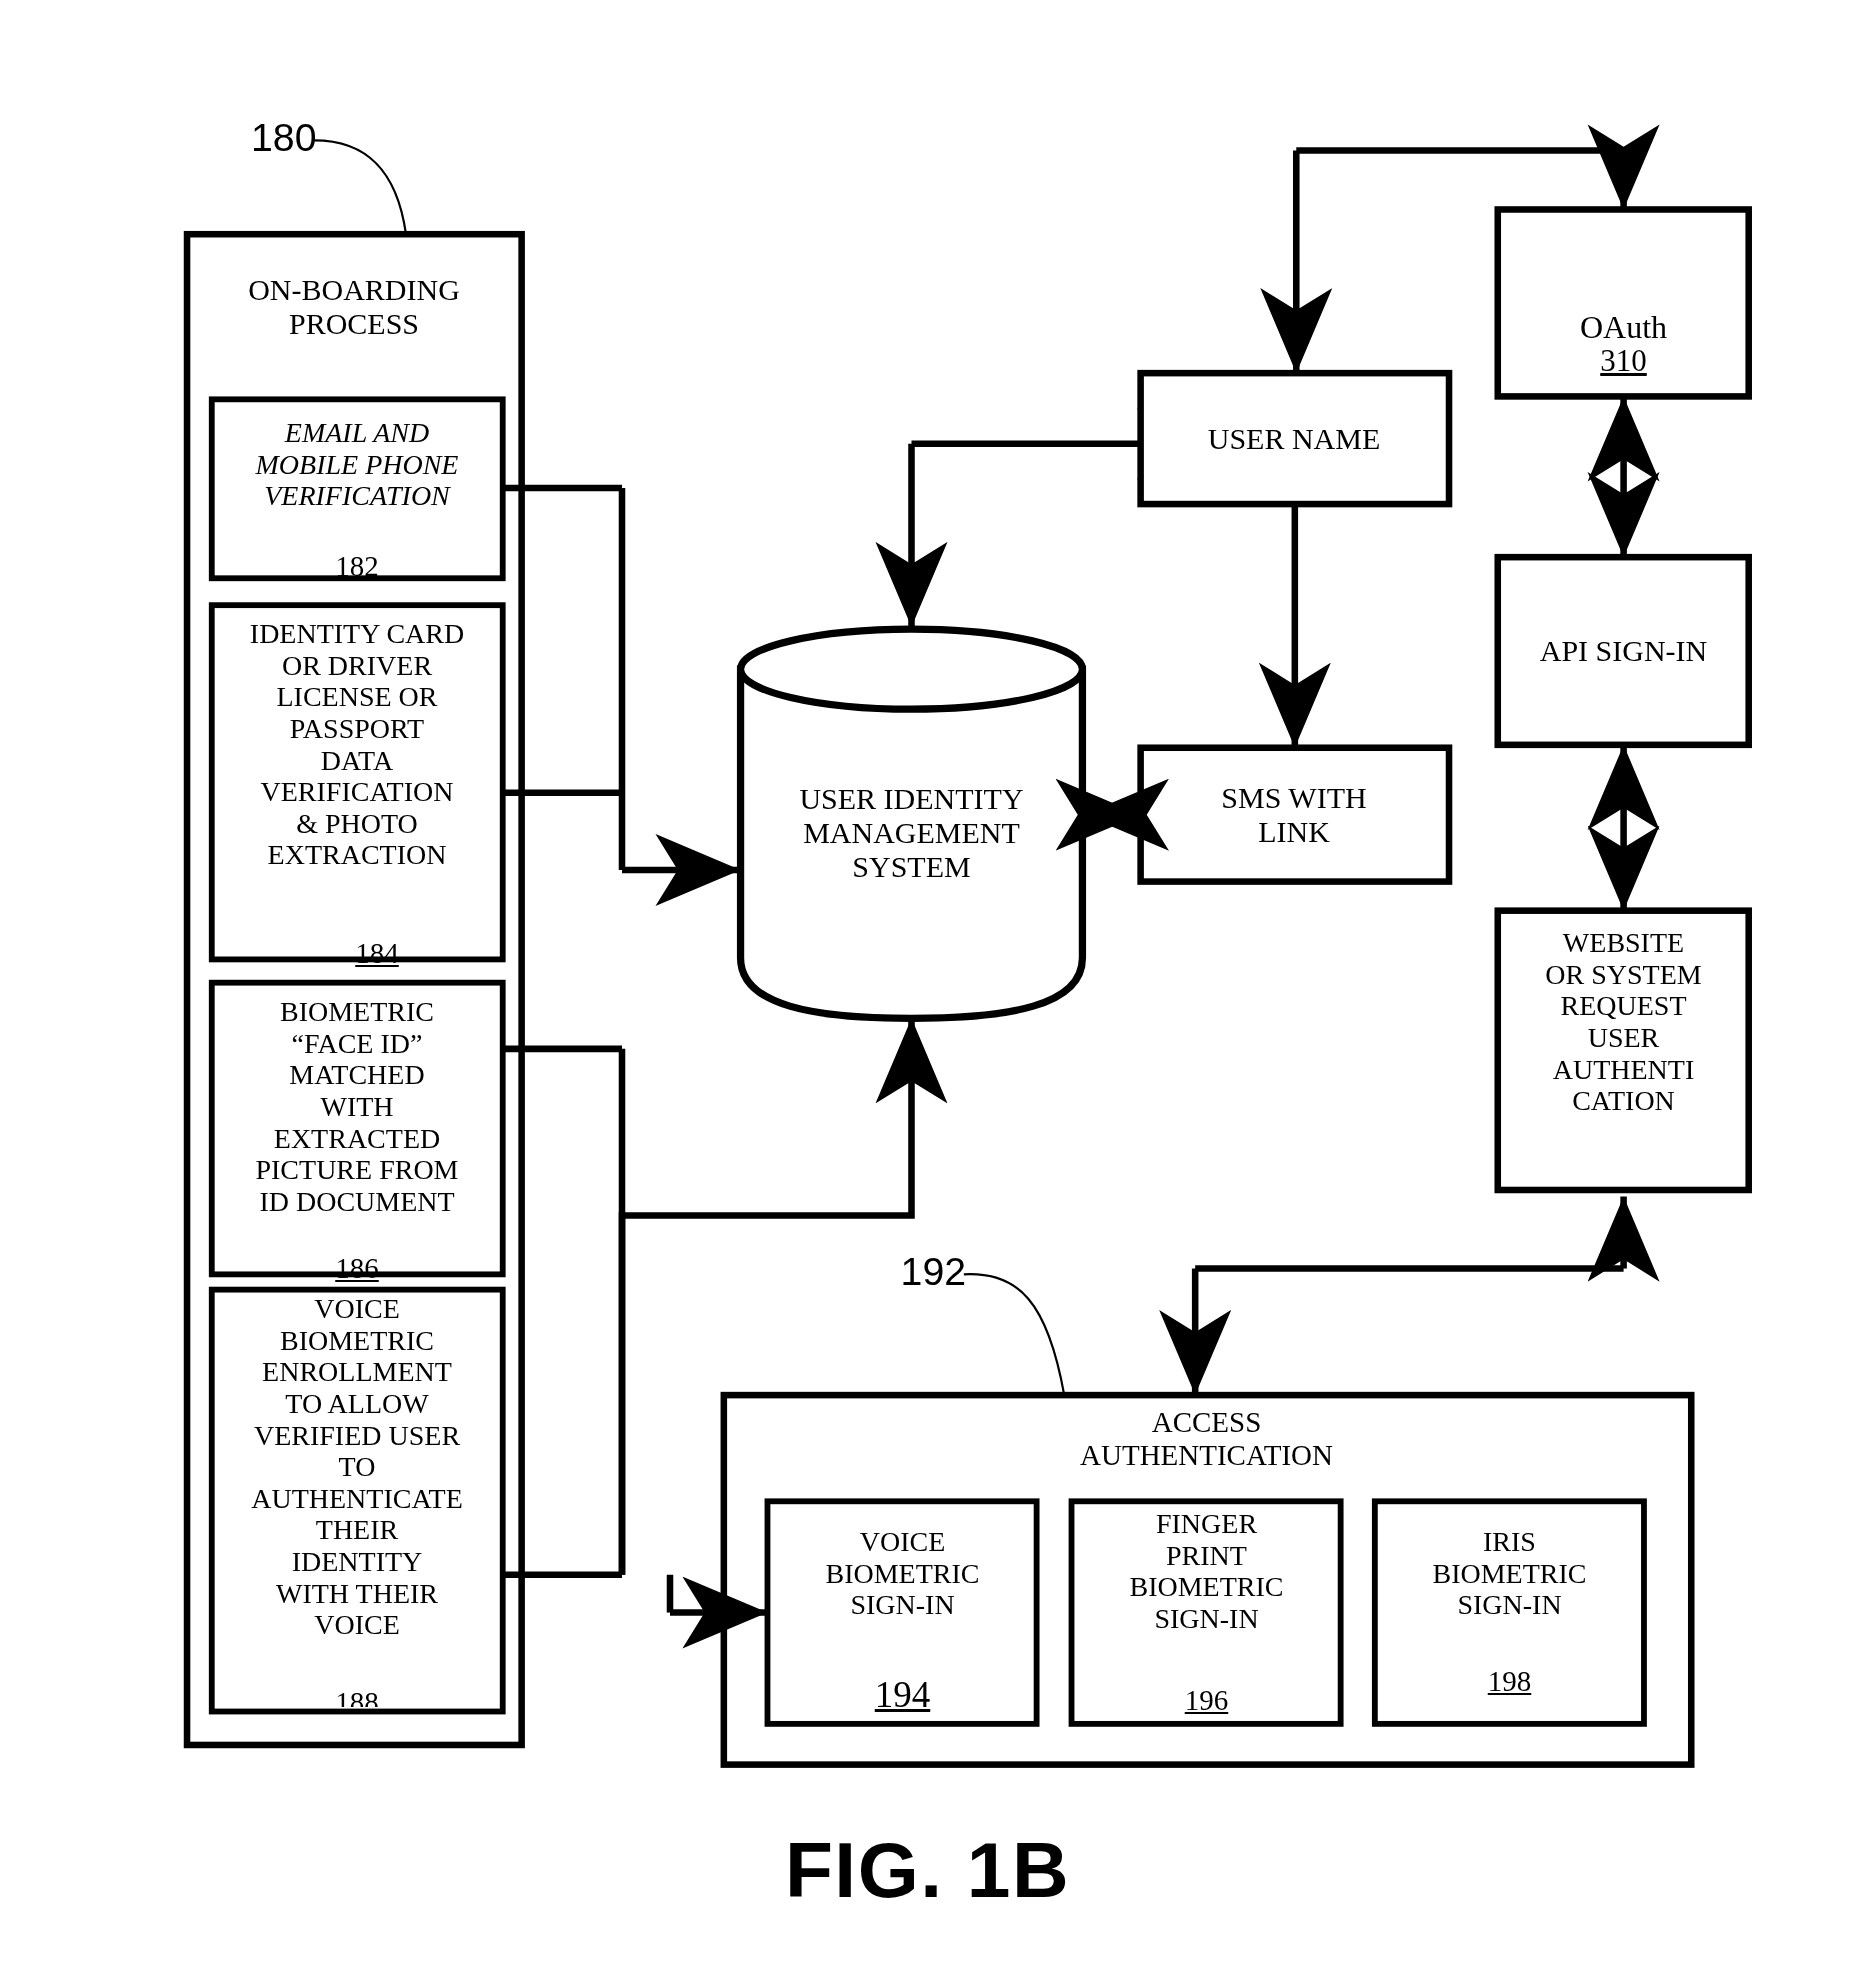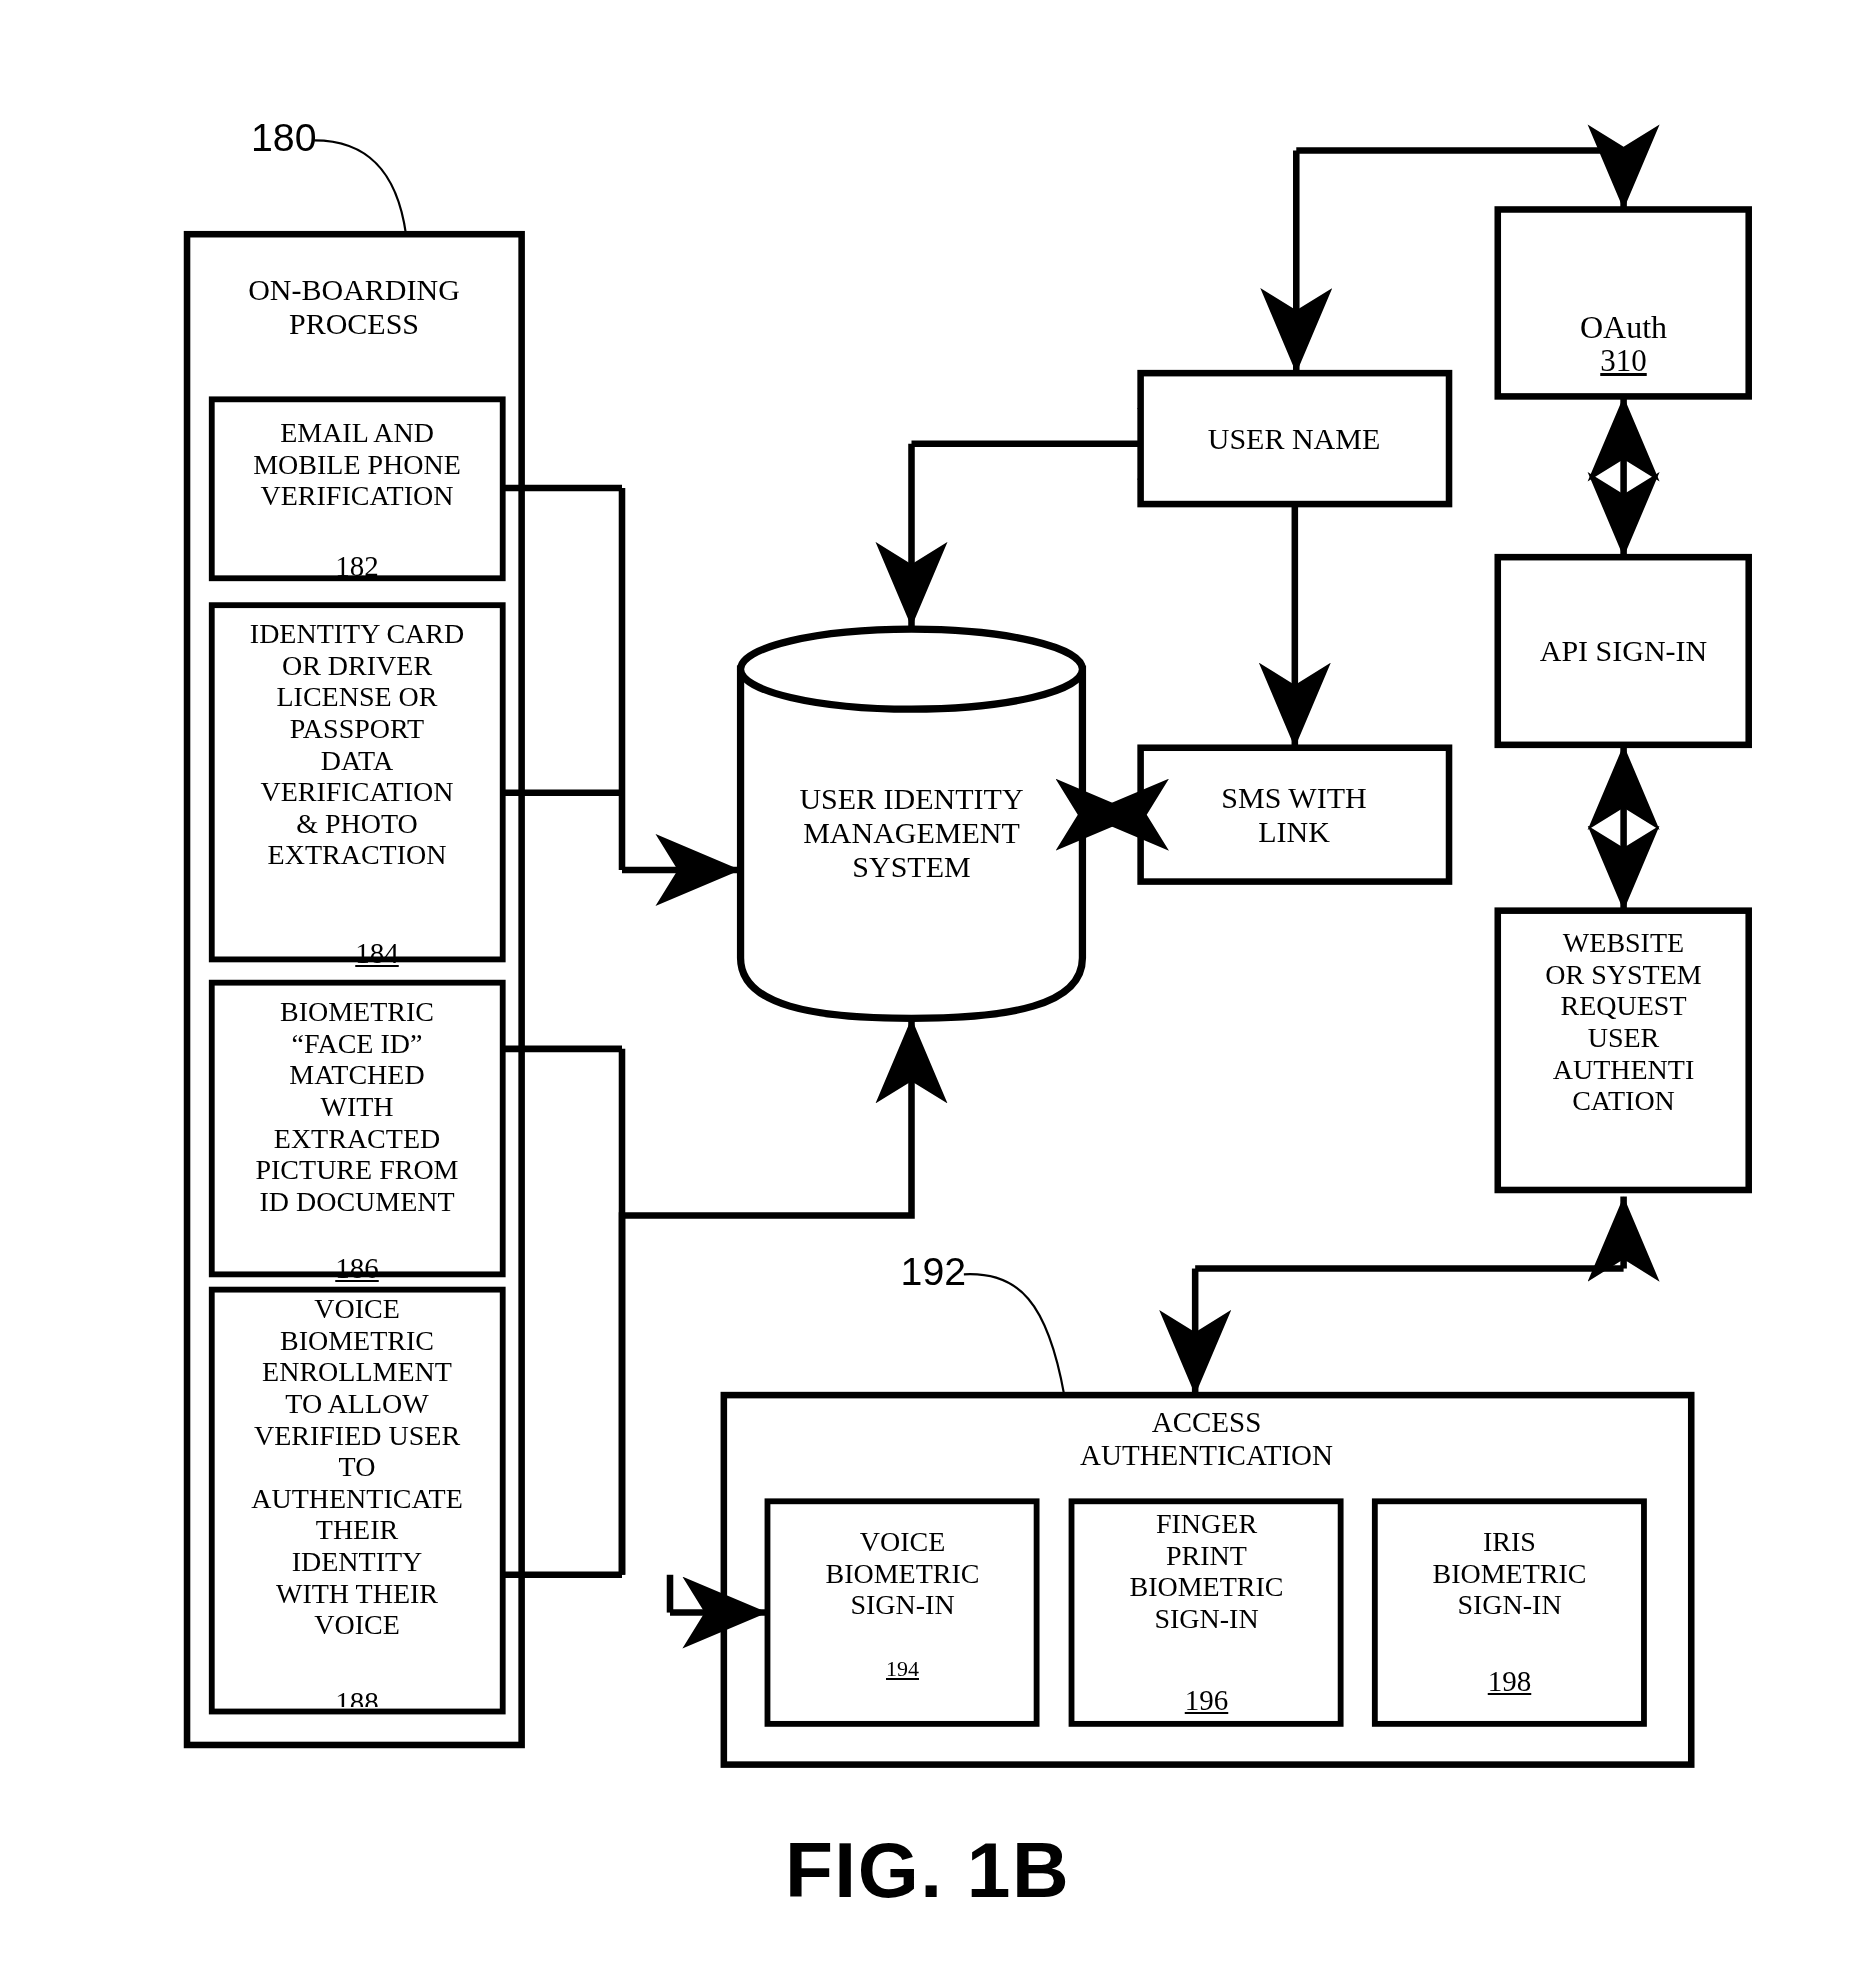--- a/index.html
+++ b/index.html
@@ -123,21 +123,21 @@
 
     <text class="callout" x="390" y="208">180</text>
     <text class="callout" x="1283" y="1766">192</text>
 
     <text class="figcap" x="1275" y="2608">FIG. 1B</text>
   </svg>
 
   <div class="txt" style="left:194px;top:273px;width:320px;font-size:30px;">ON-BOARDING
 PROCESS</div>
 
-  <div class="txt" style="left:215px;top:417px;width:284px;font-size:28px;">EMAIL AND
+  <div class="txt" style="left:215px;top:417px;width:284px;font-size:28px;font-style:italic;">EMAIL AND
 MOBILE PHONE
 VERIFICATION</div>
   <div class="txt" style="left:215px;top:517px;width:284px;font-size:29px;">
     <span class="u">182</span>
   </div>
 
   <div class="txt" style="left:215px;top:618px;width:284px;font-size:28px;">IDENTITY CARD
 OR DRIVER
 LICENSE  OR
 PASSPORT
@@ -197,21 +197,21 @@
 USER
 AUTHENTI
 CATION</div>
 
   <div class="txt" style="left:730px;top:1406px;width:953px;font-size:29px;">ACCESS
 AUTHENTICATION</div>
 
   <div class="txt" style="left:770px;top:1526px;width:265px;font-size:28px;">VOICE
 BIOMETRIC
 SIGN-IN</div>
-  <div class="txt" style="left:770px;top:1632px;width:265px;font-size:22px;font-family:Liberation Serif, serif;">
+  <div class="txt" style="left:770px;top:1632px;width:265px;font-size:37px;font-family:Liberation Serif, serif;">
     <span class="u">194</span>
   </div>
 
   <div class="txt" style="left:1074px;top:1508px;width:265px;font-size:28px;">FINGER
 PRINT
 BIOMETRIC
 SIGN-IN</div>
   <div class="txt" style="left:1074px;top:1651px;width:265px;font-size:29px;">
     <span class="u">196</span>
   </div>

